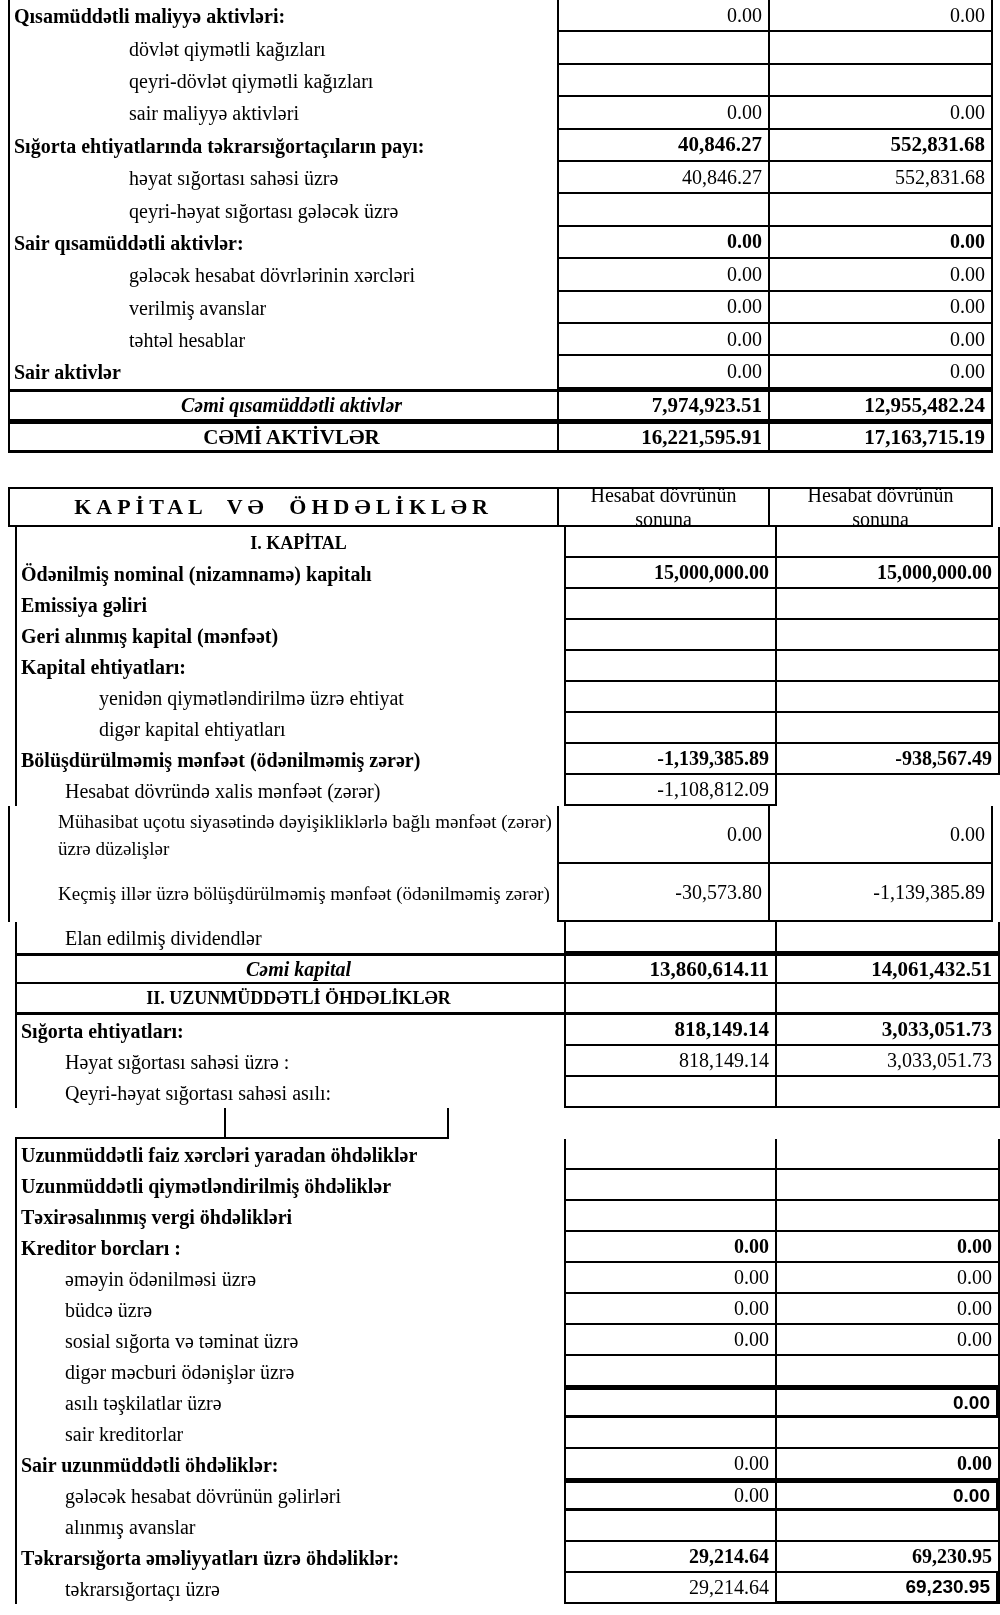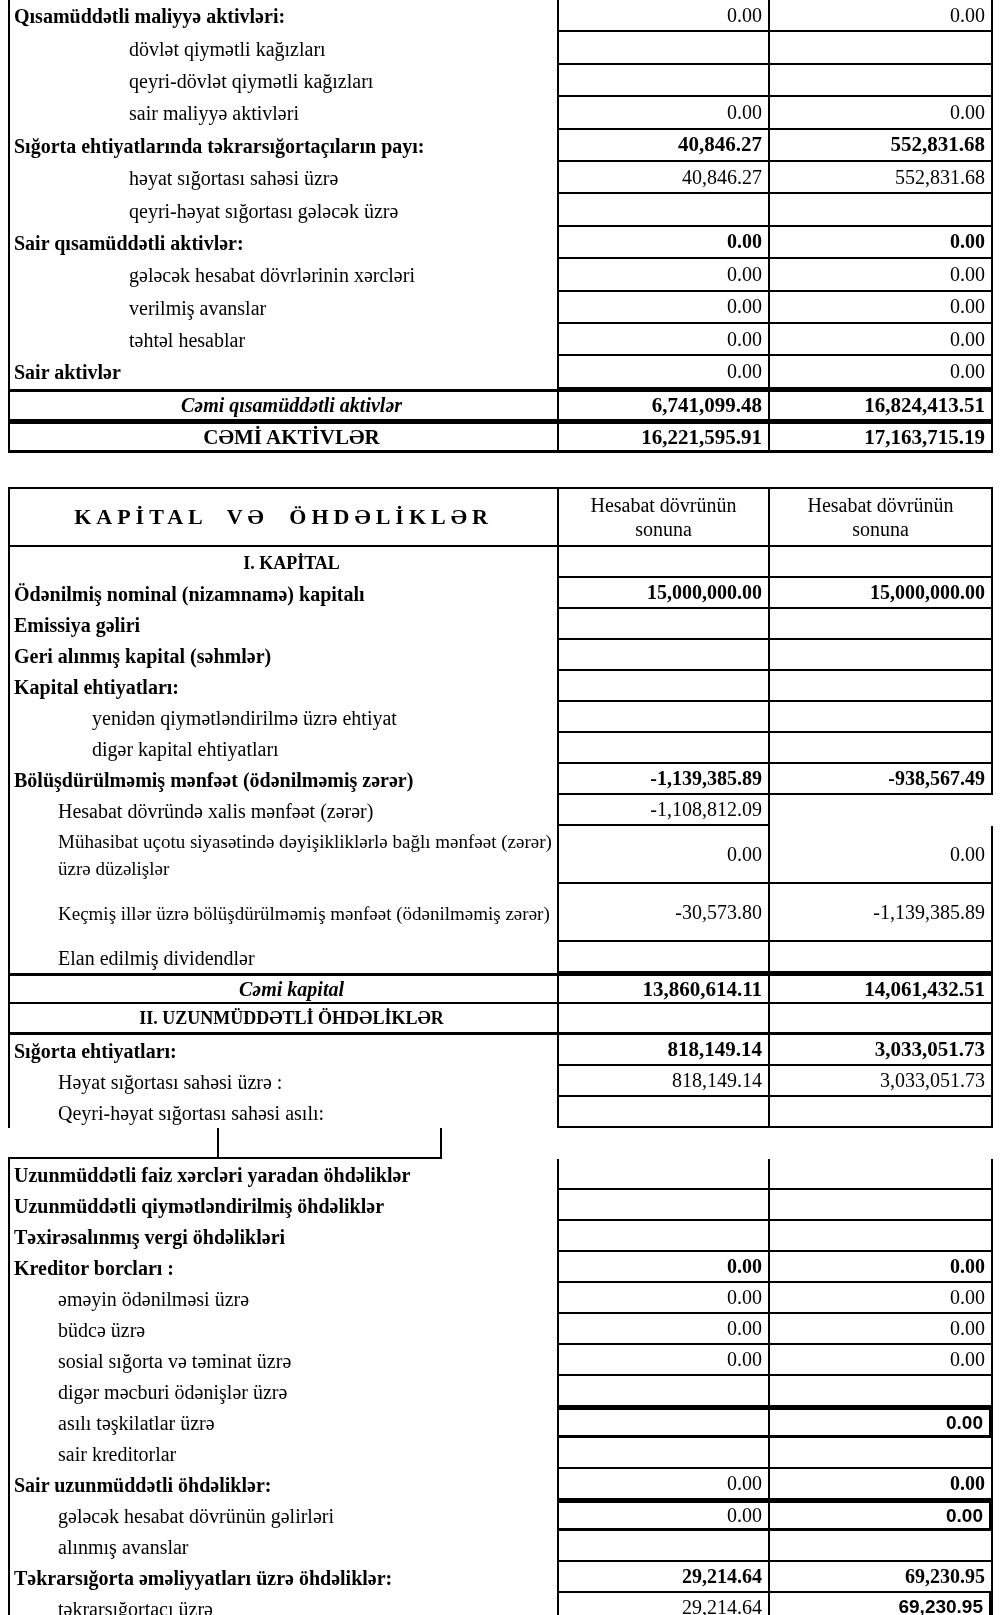--- a/index.html
+++ b/index.html
@@ -6,23 +6,23 @@
   body{
     width:1000px;height:1615px;position:relative;overflow:hidden;
     font-family:"Liberation Serif","DejaVu Serif",serif;color:#000;
     -webkit-font-smoothing:antialiased;
   }
   .tbl{position:absolute;left:8px;width:985px;}
   #table1{top:0;}
   #table2{top:487px;border-top:2px solid #000;}
   .row{display:flex;width:985px;box-sizing:border-box;}
   .r1{height:32.4px;}           
-  .r2{height:31px;}             
+  .r2{height:31px;margin-left:7px;}             
   .tall{height:58px;}
-  .hdr{height:58px;border-radius:16px;}
+  .hdr{height:38px;border-radius:16px;}
   .cell{box-sizing:border-box;display:flex;align-items:center;overflow:hidden;}
   .lab{width:551px;border-left:2px solid #000;border-right:2px solid #000;
        padding-left:4px;font-size:20px;line-height:22px;}
   .c1{width:211px;border-right:2px solid #000;}
   .c2{width:223px;border-right:2px solid #000;}
   .val{justify-content:flex-end;padding-right:6px;font-size:20px;}
   
   .row .c1,.row .c2{border-bottom:2px solid #000;}
   
   .b{font-weight:bold;}
@@ -136,22 +136,22 @@
       <div class="cell lab b">
         <span class="labtx">Sair aktivlər</span>
       </div>
       <div class="cell c1 val  ">0.00</div>
       <div class="cell c2 val  ">0.00</div>
     </div>
     <div class="row r1 ttop sep">
       <div class="cell lab b i ctr">
         <span class="labtx">Cəmi qısamüddətli aktivlər</span>
       </div>
-      <div class="cell c1 val vb big ">6,741,099.48</div>
-      <div class="cell c2 val vb big ">16,824,413.51</div>
+      <div class="cell c1 val vb big ">7,974,923.51</div>
+      <div class="cell c2 val vb big ">12,955,482.24</div>
     </div>
     <div class="row r1 ttop tbot sep">
       <div class="cell lab b ctr big">
         <span class="labtx">CƏMİ AKTİVLƏR</span>
       </div>
       <div class="cell c1 val vb big ">16,221,595.91</div>
       <div class="cell c2 val vb big ">17,163,715.19</div>
     </div>
   </div>
 
@@ -181,21 +181,21 @@
     </div>
     <div class="row r2">
       <div class="cell lab b">
         <span class="labtx">Emissiya gəliri</span>
       </div>
       <div class="cell c1 val  "></div>
       <div class="cell c2 val  "></div>
     </div>
     <div class="row r2">
       <div class="cell lab b">
-        <span class="labtx">Geri alınmış kapital (səhmlər)</span>
+        <span class="labtx">Geri alınmış kapital (mənfəət)</span>
       </div>
       <div class="cell c1 val  "></div>
       <div class="cell c2 val  "></div>
     </div>
     <div class="row r2">
       <div class="cell lab b">
         <span class="labtx">Kapital ehtiyatları:</span>
       </div>
       <div class="cell c1 val  "></div>
       <div class="cell c2 val  "></div>

